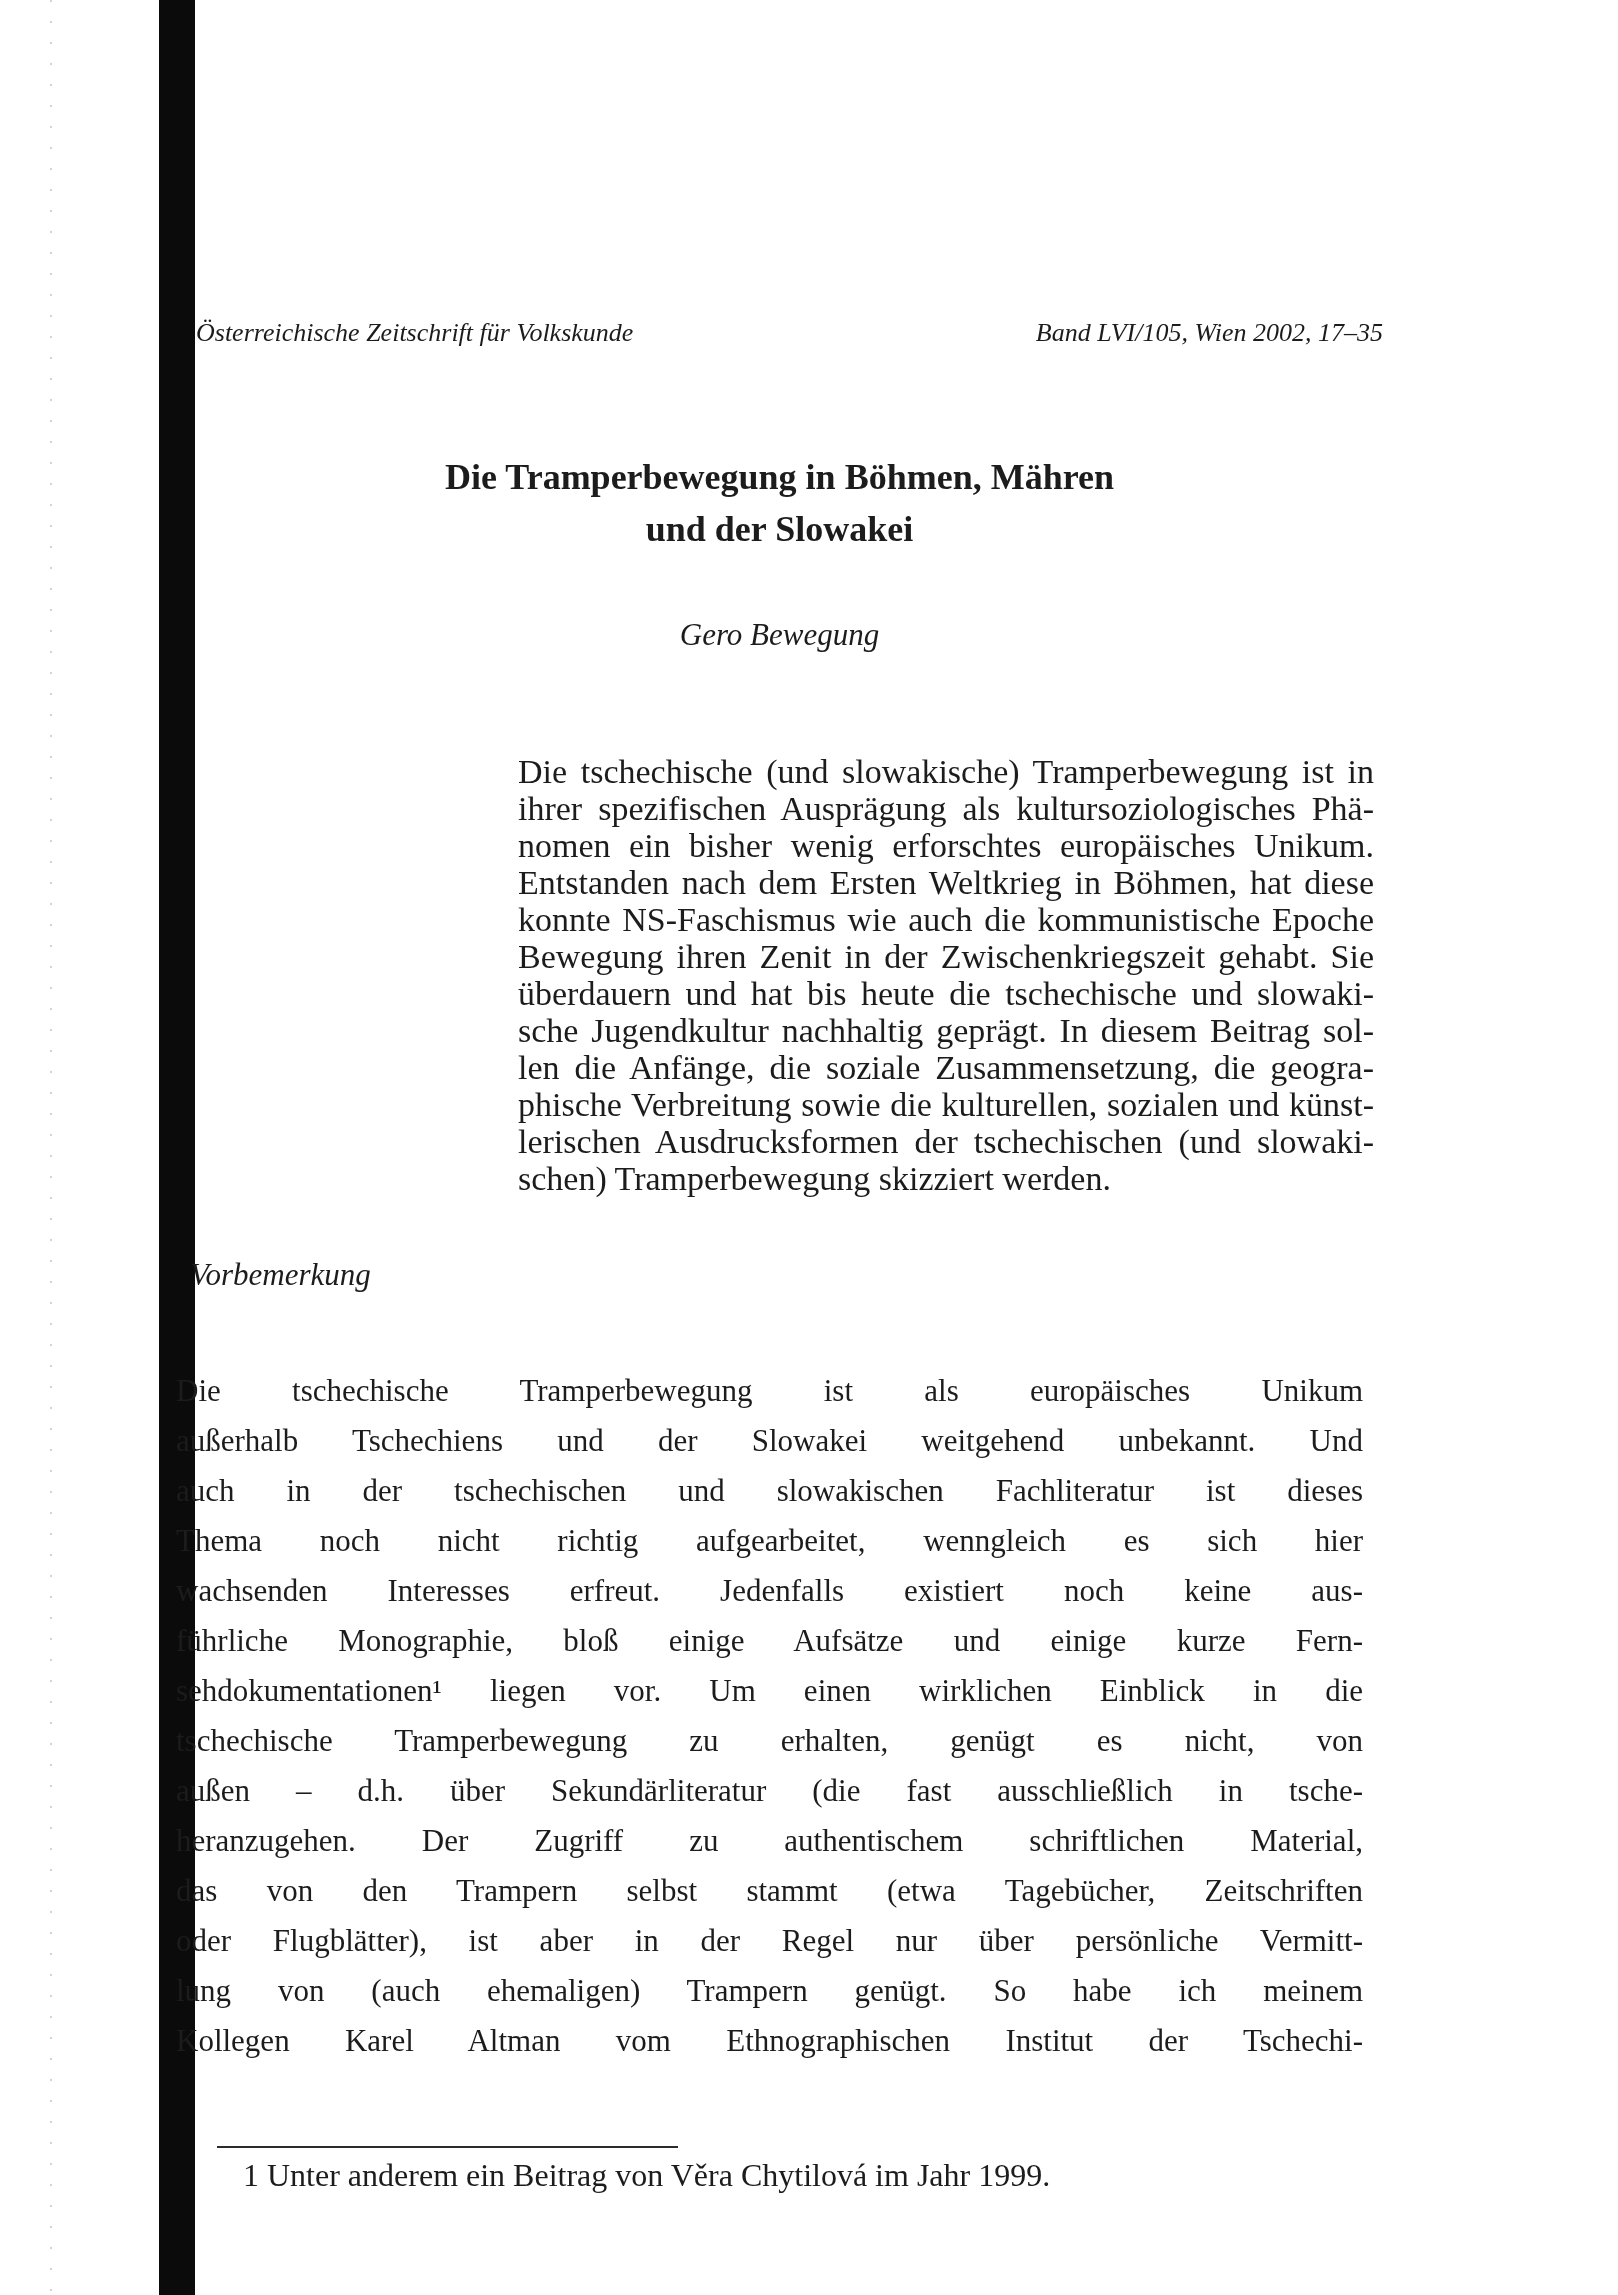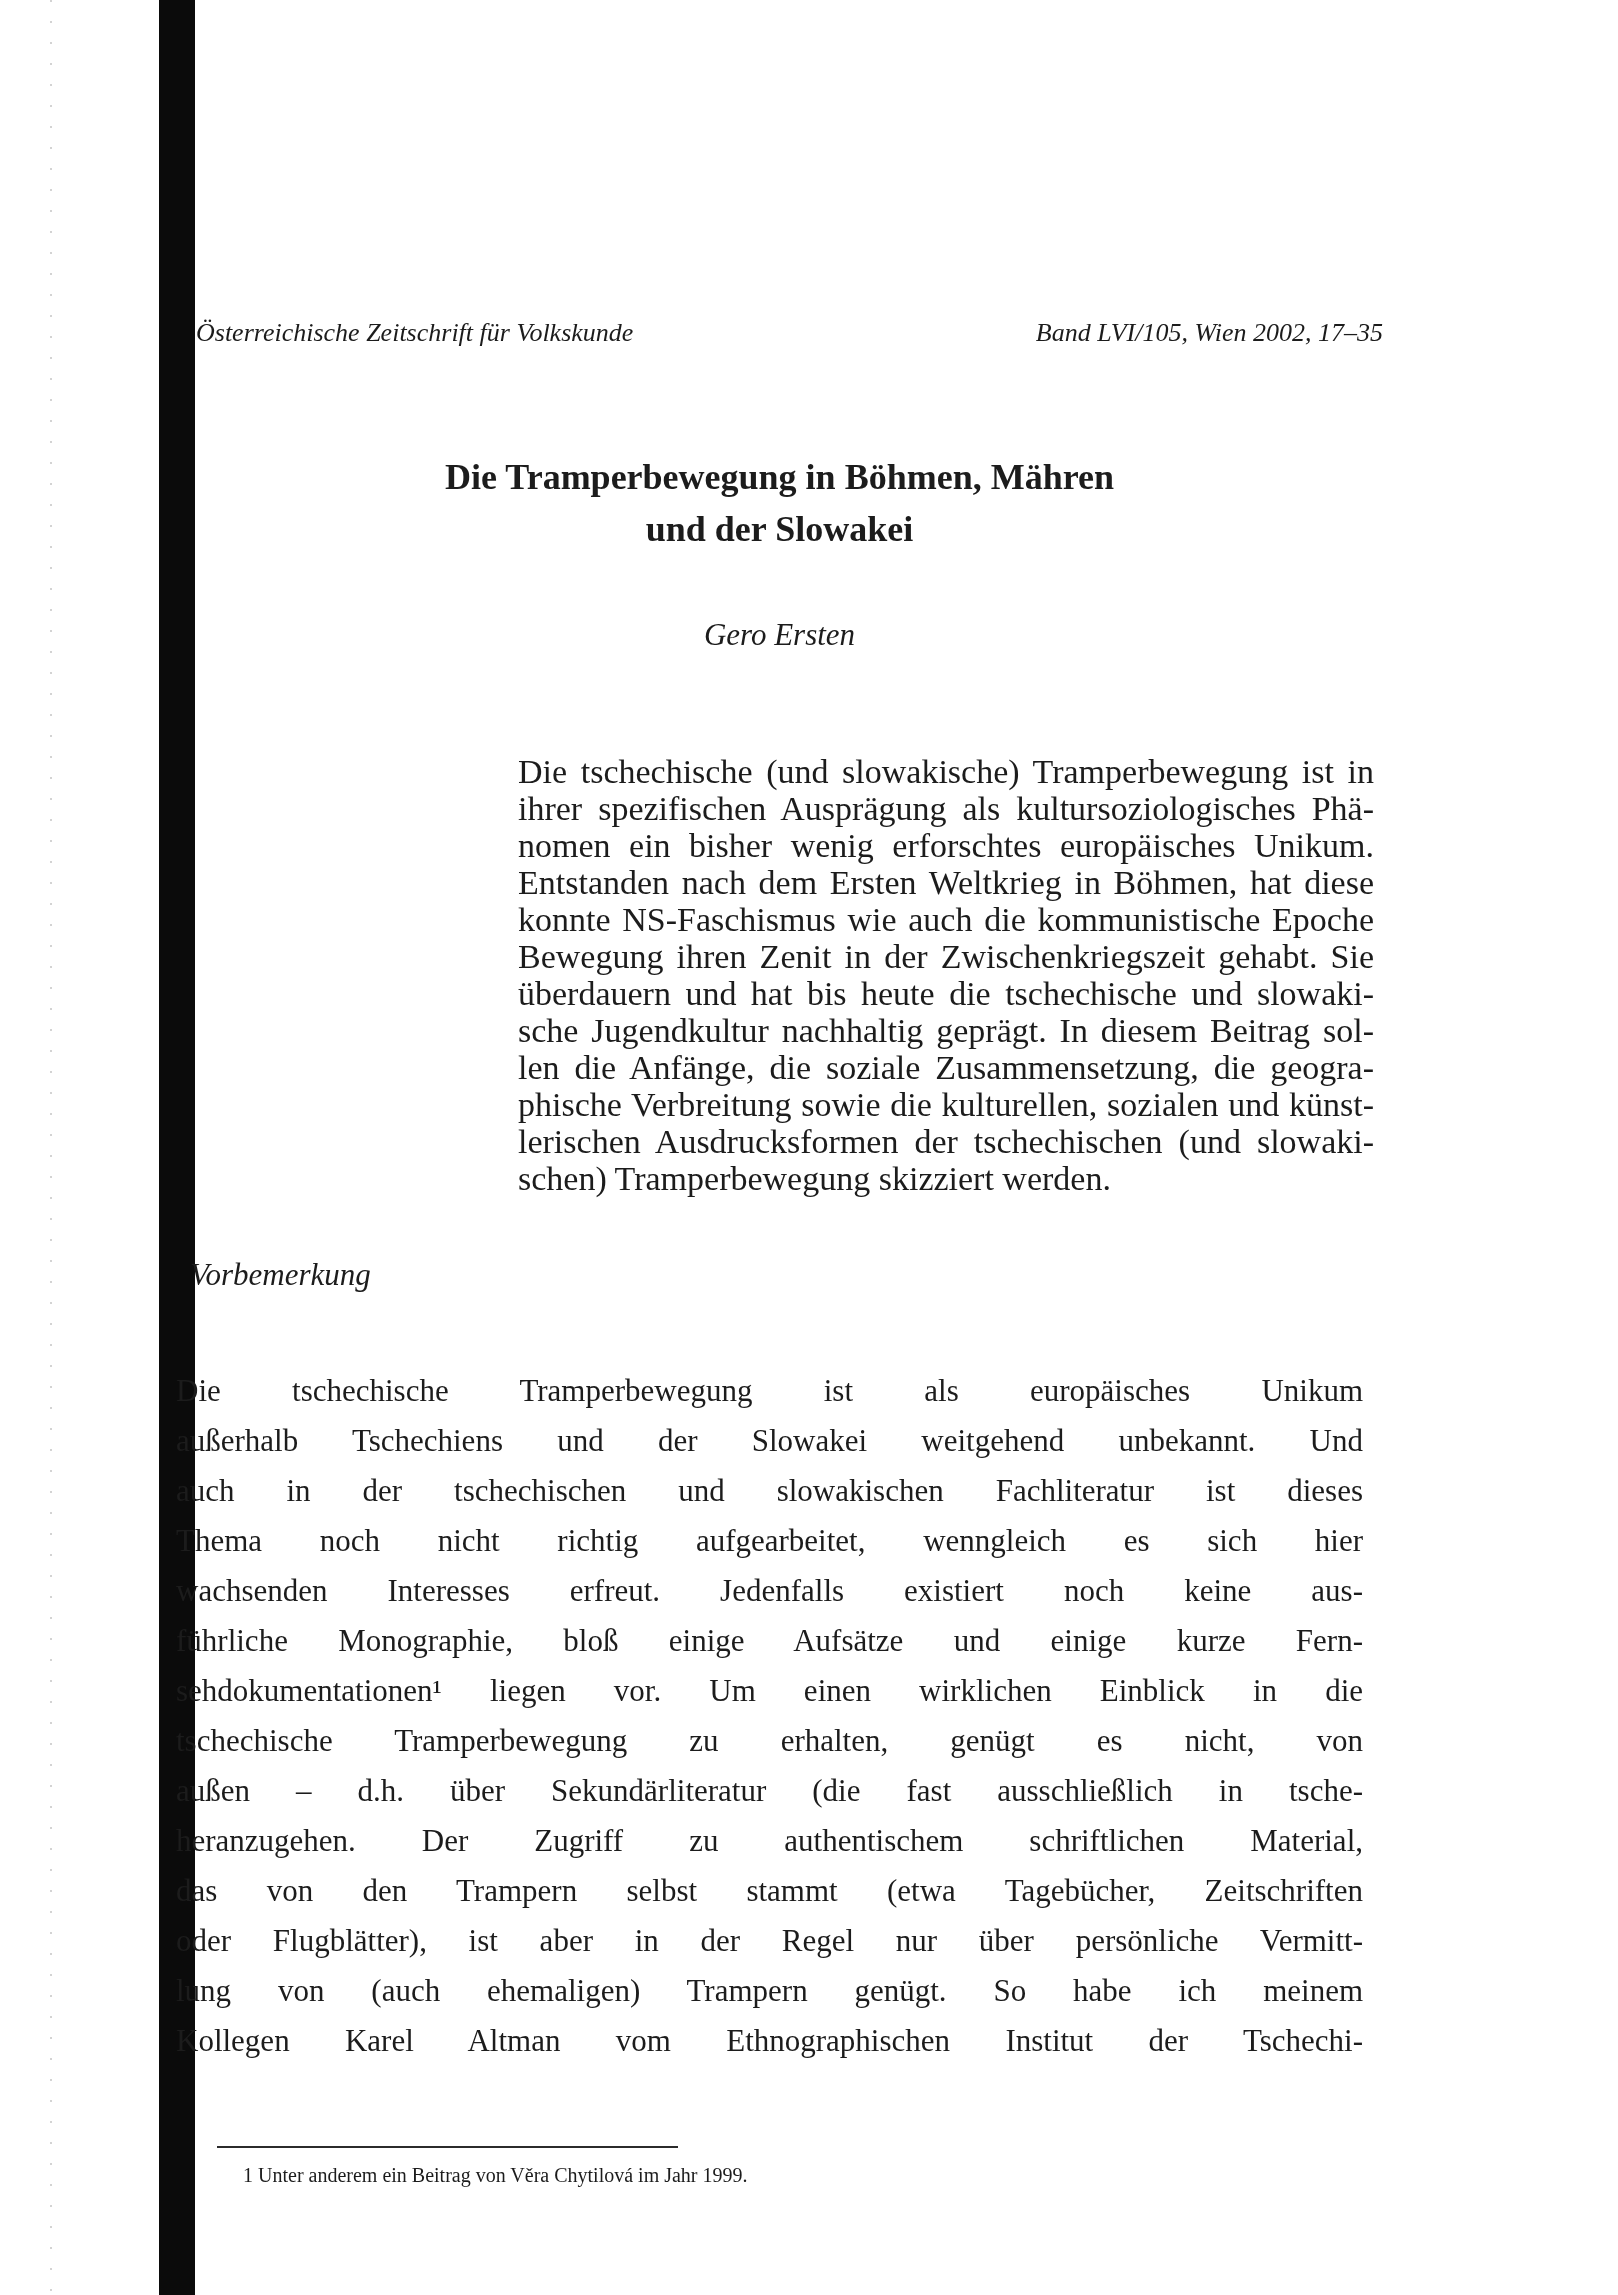--- a/index.html
+++ b/index.html
@@ -109,42 +109,42 @@
     top: 2146px;
     width: 461px;
     height: 1.6px;
     background: #2b2b2b;
   }
   .footnote-text {
     position: absolute;
     left: 243px;
     top: 2159px;
     width: 1130px;
-    font-size: 20px;
+    font-size: 32px;
     line-height: 32px;
     font-family: Liberation Serif, serif;
   }
 </style>
 </head>
 <body>
 
 <div class="scan-dots"></div>
 <div class="scan-bar"></div>
 
 <div class="running-header">
   <span>Österreichische Zeitschrift für Volkskunde</span>
   <span>Band LVI/105, Wien 2002, 17–35</span>
 </div>
 
 <h1 class="article-title">
     <div class="tline">Die Tramperbewegung in Böhmen, Mähren</div>
     <div class="tline last">und der Slowakei</div>
   </h1>
 
-<div class="author-name">Gero Ersten</div>
+<div class="author-name">Gero Bewegung</div>
 
 <div class="abstract-block jlines endleft">
     <div class="tline">Die tschechische (und slowakische) Tramperbewegung ist in</div>
     <div class="tline">ihrer spezifischen Ausprägung als kultursoziologisches Phä-</div>
     <div class="tline">nomen ein bisher wenig erforschtes europäisches Unikum.</div>
     <div class="tline">Entstanden nach dem Ersten Weltkrieg in Böhmen, hat diese</div>
     <div class="tline">konnte NS-Faschismus wie auch die kommunistische Epoche</div>
     <div class="tline">Bewegung ihren Zenit in der Zwischenkriegszeit gehabt. Sie</div>
     <div class="tline">überdauern und hat bis heute die tschechische und slowaki-</div>
     <div class="tline">sche Jugendkultur nachhaltig geprägt. In diesem Beitrag sol-</div>

